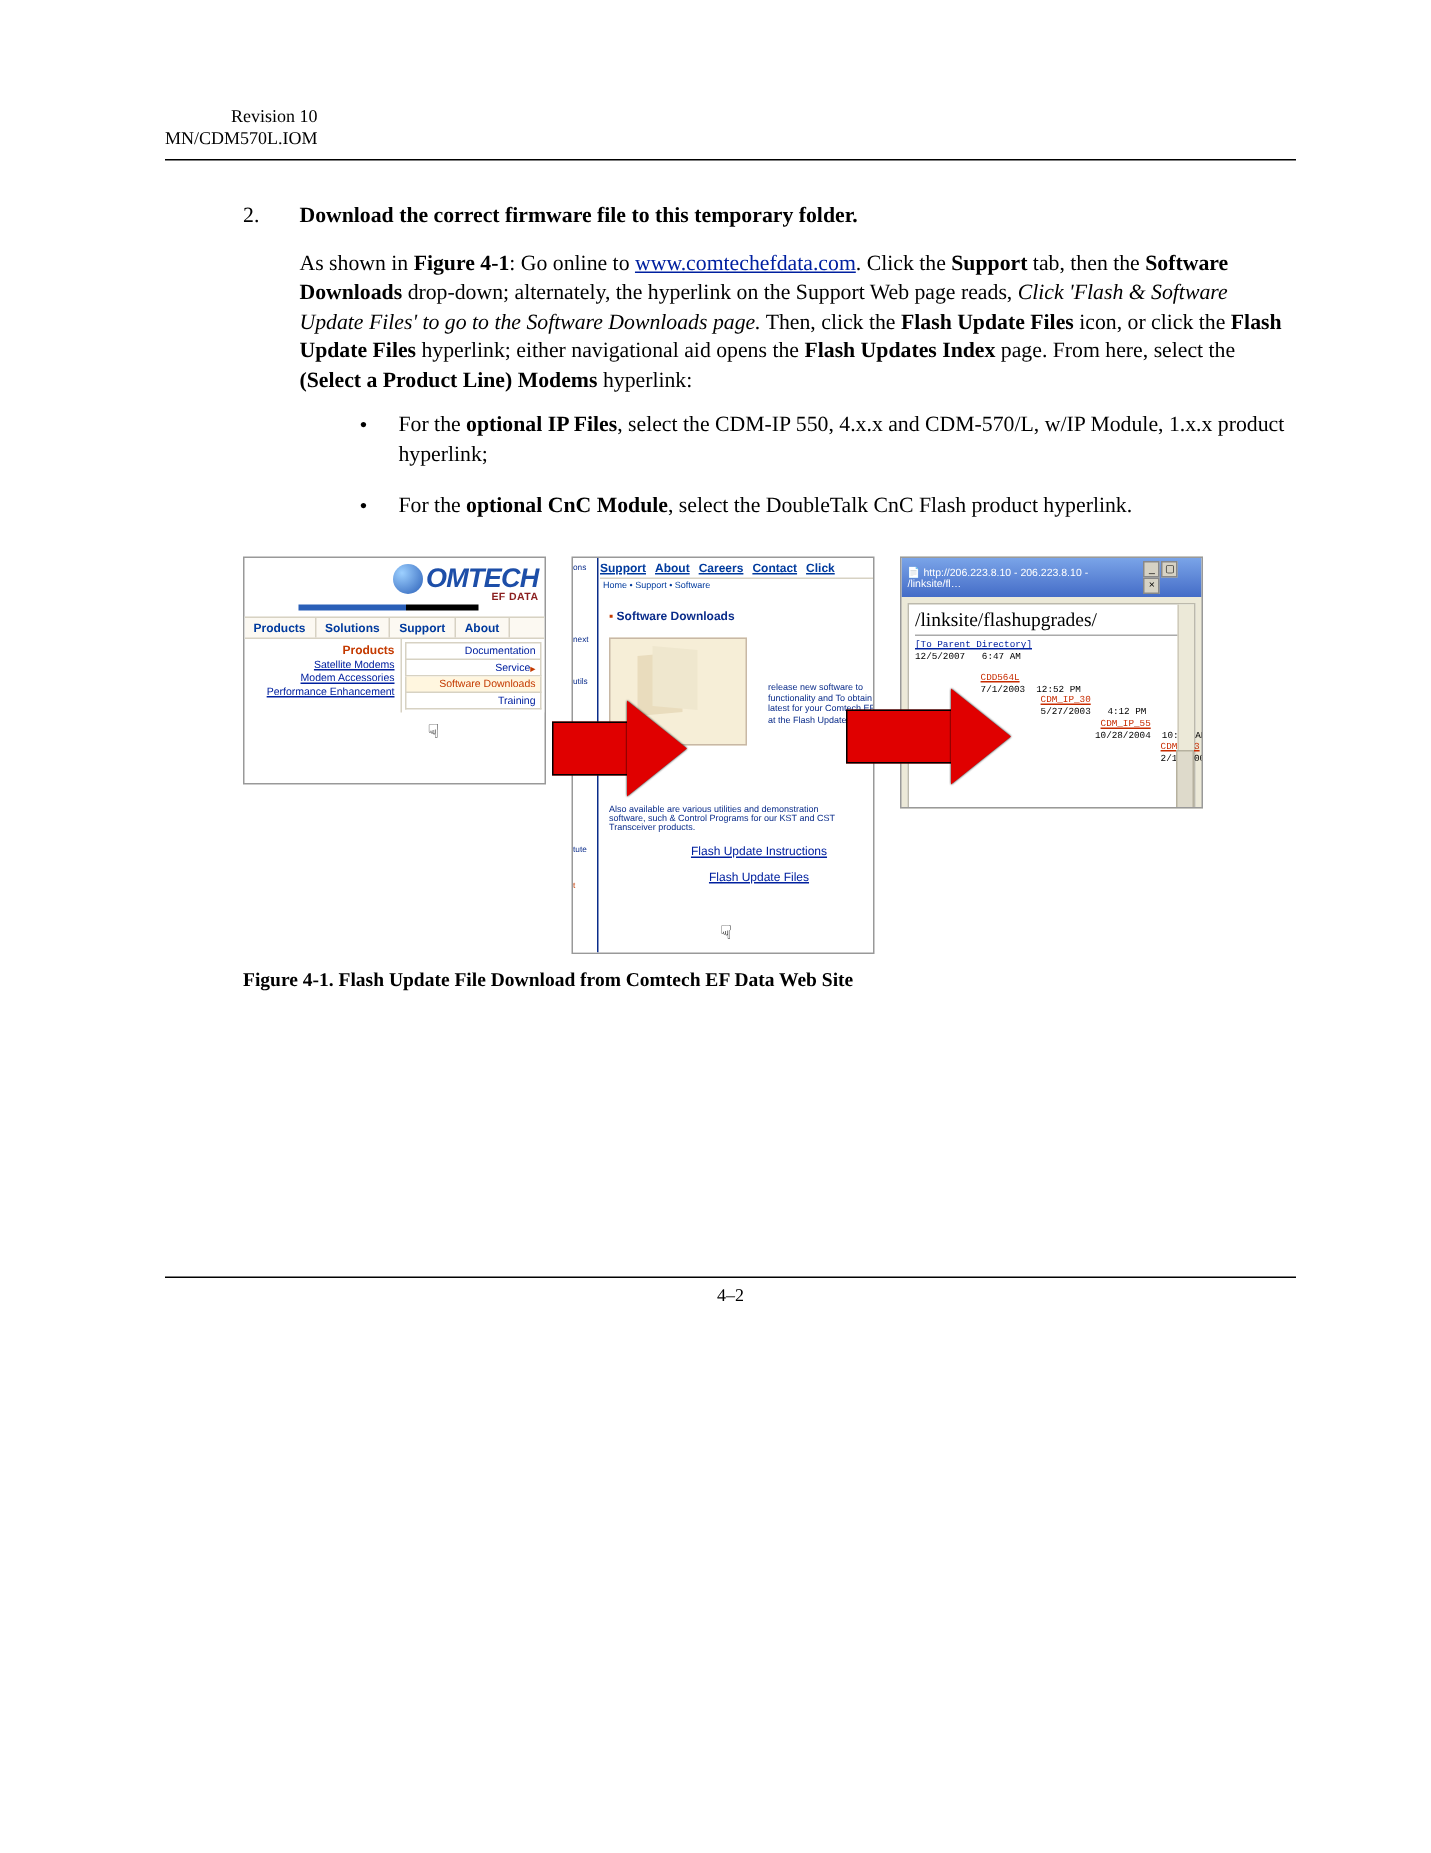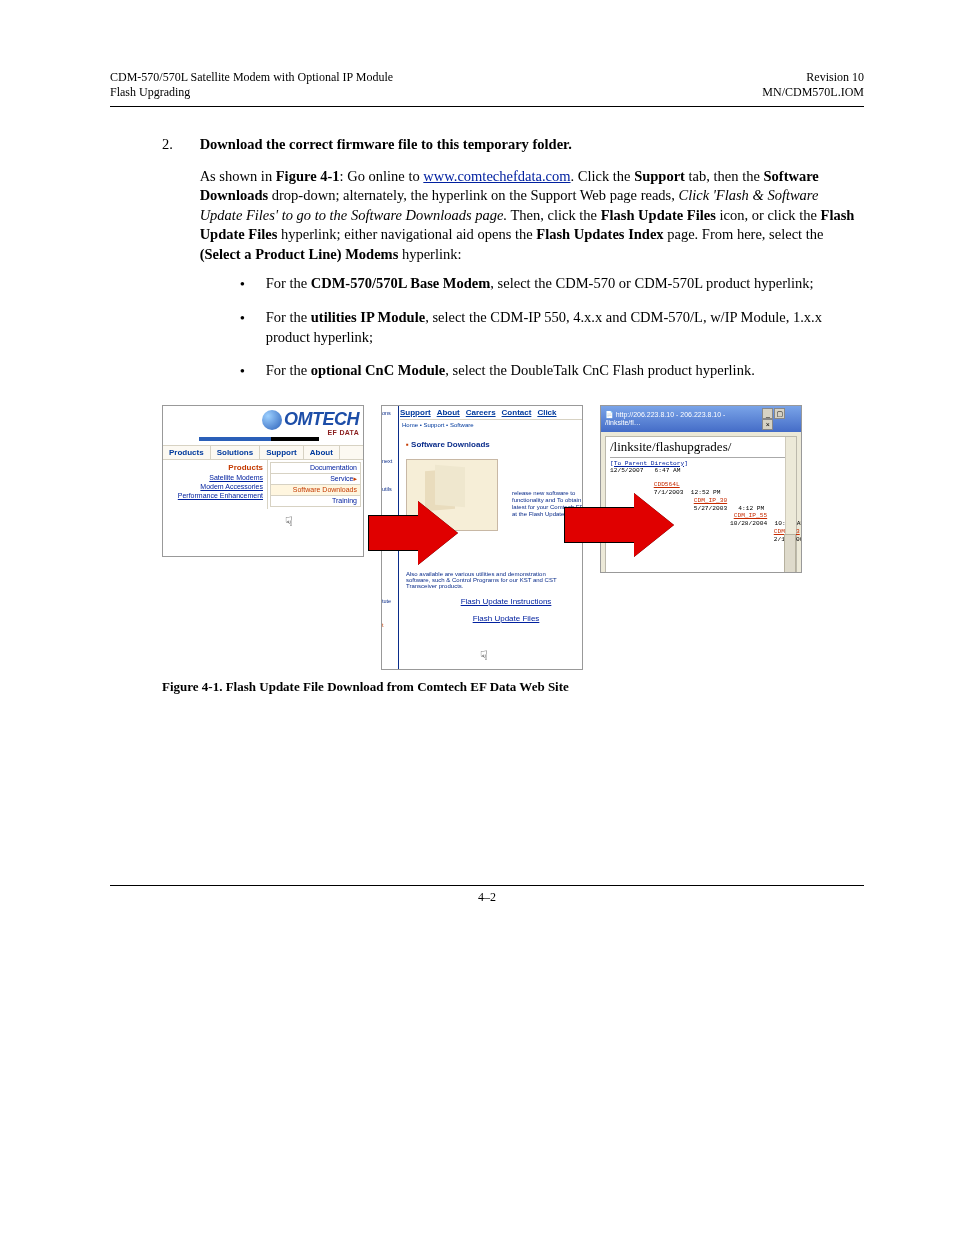--- a/index.html
+++ b/index.html
@@ -307,41 +307,36 @@
     color: #000;
     margin-top: 2px;
   }
 </style>
 </head>
 <body>
 
 <div class="page">
 
   <div class="header-row">
-    <div class="left">
-      <span>CDM-570/570L Satellite Modem with Optional IP Module</span><br>
-      <span>Flash Upgrading</span>
-    </div>
     <div class="right">
       <span>Revision 10</span><br>
       <span>MN/CDM570L.IOM</span>
     </div>
   </div>
   <hr class="head-rule">
 
   <div class="step">
     <span class="num">2.</span>
     <span class="body">
       <b>Download the correct firmware file to this temporary folder.</b>
       <div class="para">
         <span>As shown in </span><b>Figure 4-1</b><span>: Go online to </span><a href="#" style="color:#0020a0;text-decoration:underline">www.comtechefdata.com</a><span>. Click the </span><b>Support</b><span> tab, then the </span><b>Software Downloads</b><span> drop-down; alternately, the hyperlink on the Support Web page reads, </span><i>Click 'Flash &amp; Software Update Files' to go to the Software Downloads page.</i><span> Then, click the </span><b>Flash Update Files</b><span> icon, or click the </span><b>Flash Update Files</b><span> hyperlink; either navigational aid opens the </span><b>Flash Updates Index</b><span> page. From here, select the </span><b>(Select a Product Line) Modems</b><span> hyperlink:</span>
       </div>
       <ul class="bullets">
-        <li><span>For the </span><b>CDM-570/570L Base Modem</b><span>, select the CDM-570 or CDM-570L product hyperlink;</span></li>
-        <li><span>For the </span><b>utilities IP Module</b><span>, select the CDM-IP 550, 4.x.x and CDM-570/L, w/IP Module, 1.x.x product hyperlink;</span></li>
+        <li><span>For the </span><b>optional IP Files</b><span>, select the CDM-IP 550, 4.x.x and CDM-570/L, w/IP Module, 1.x.x product hyperlink;</span></li>
         <li><span>For the </span><b>optional CnC Module</b><span>, select the DoubleTalk CnC Flash product hyperlink.</span></li>
       </ul>
     </span>
   </div>
 
   <div class="figure">
 
     <div class="thumb t1">
       <div class="logo"><span class="globe"></span><span>OMTECH</span>
         <div class="logo-sub">EF DATA</div>

